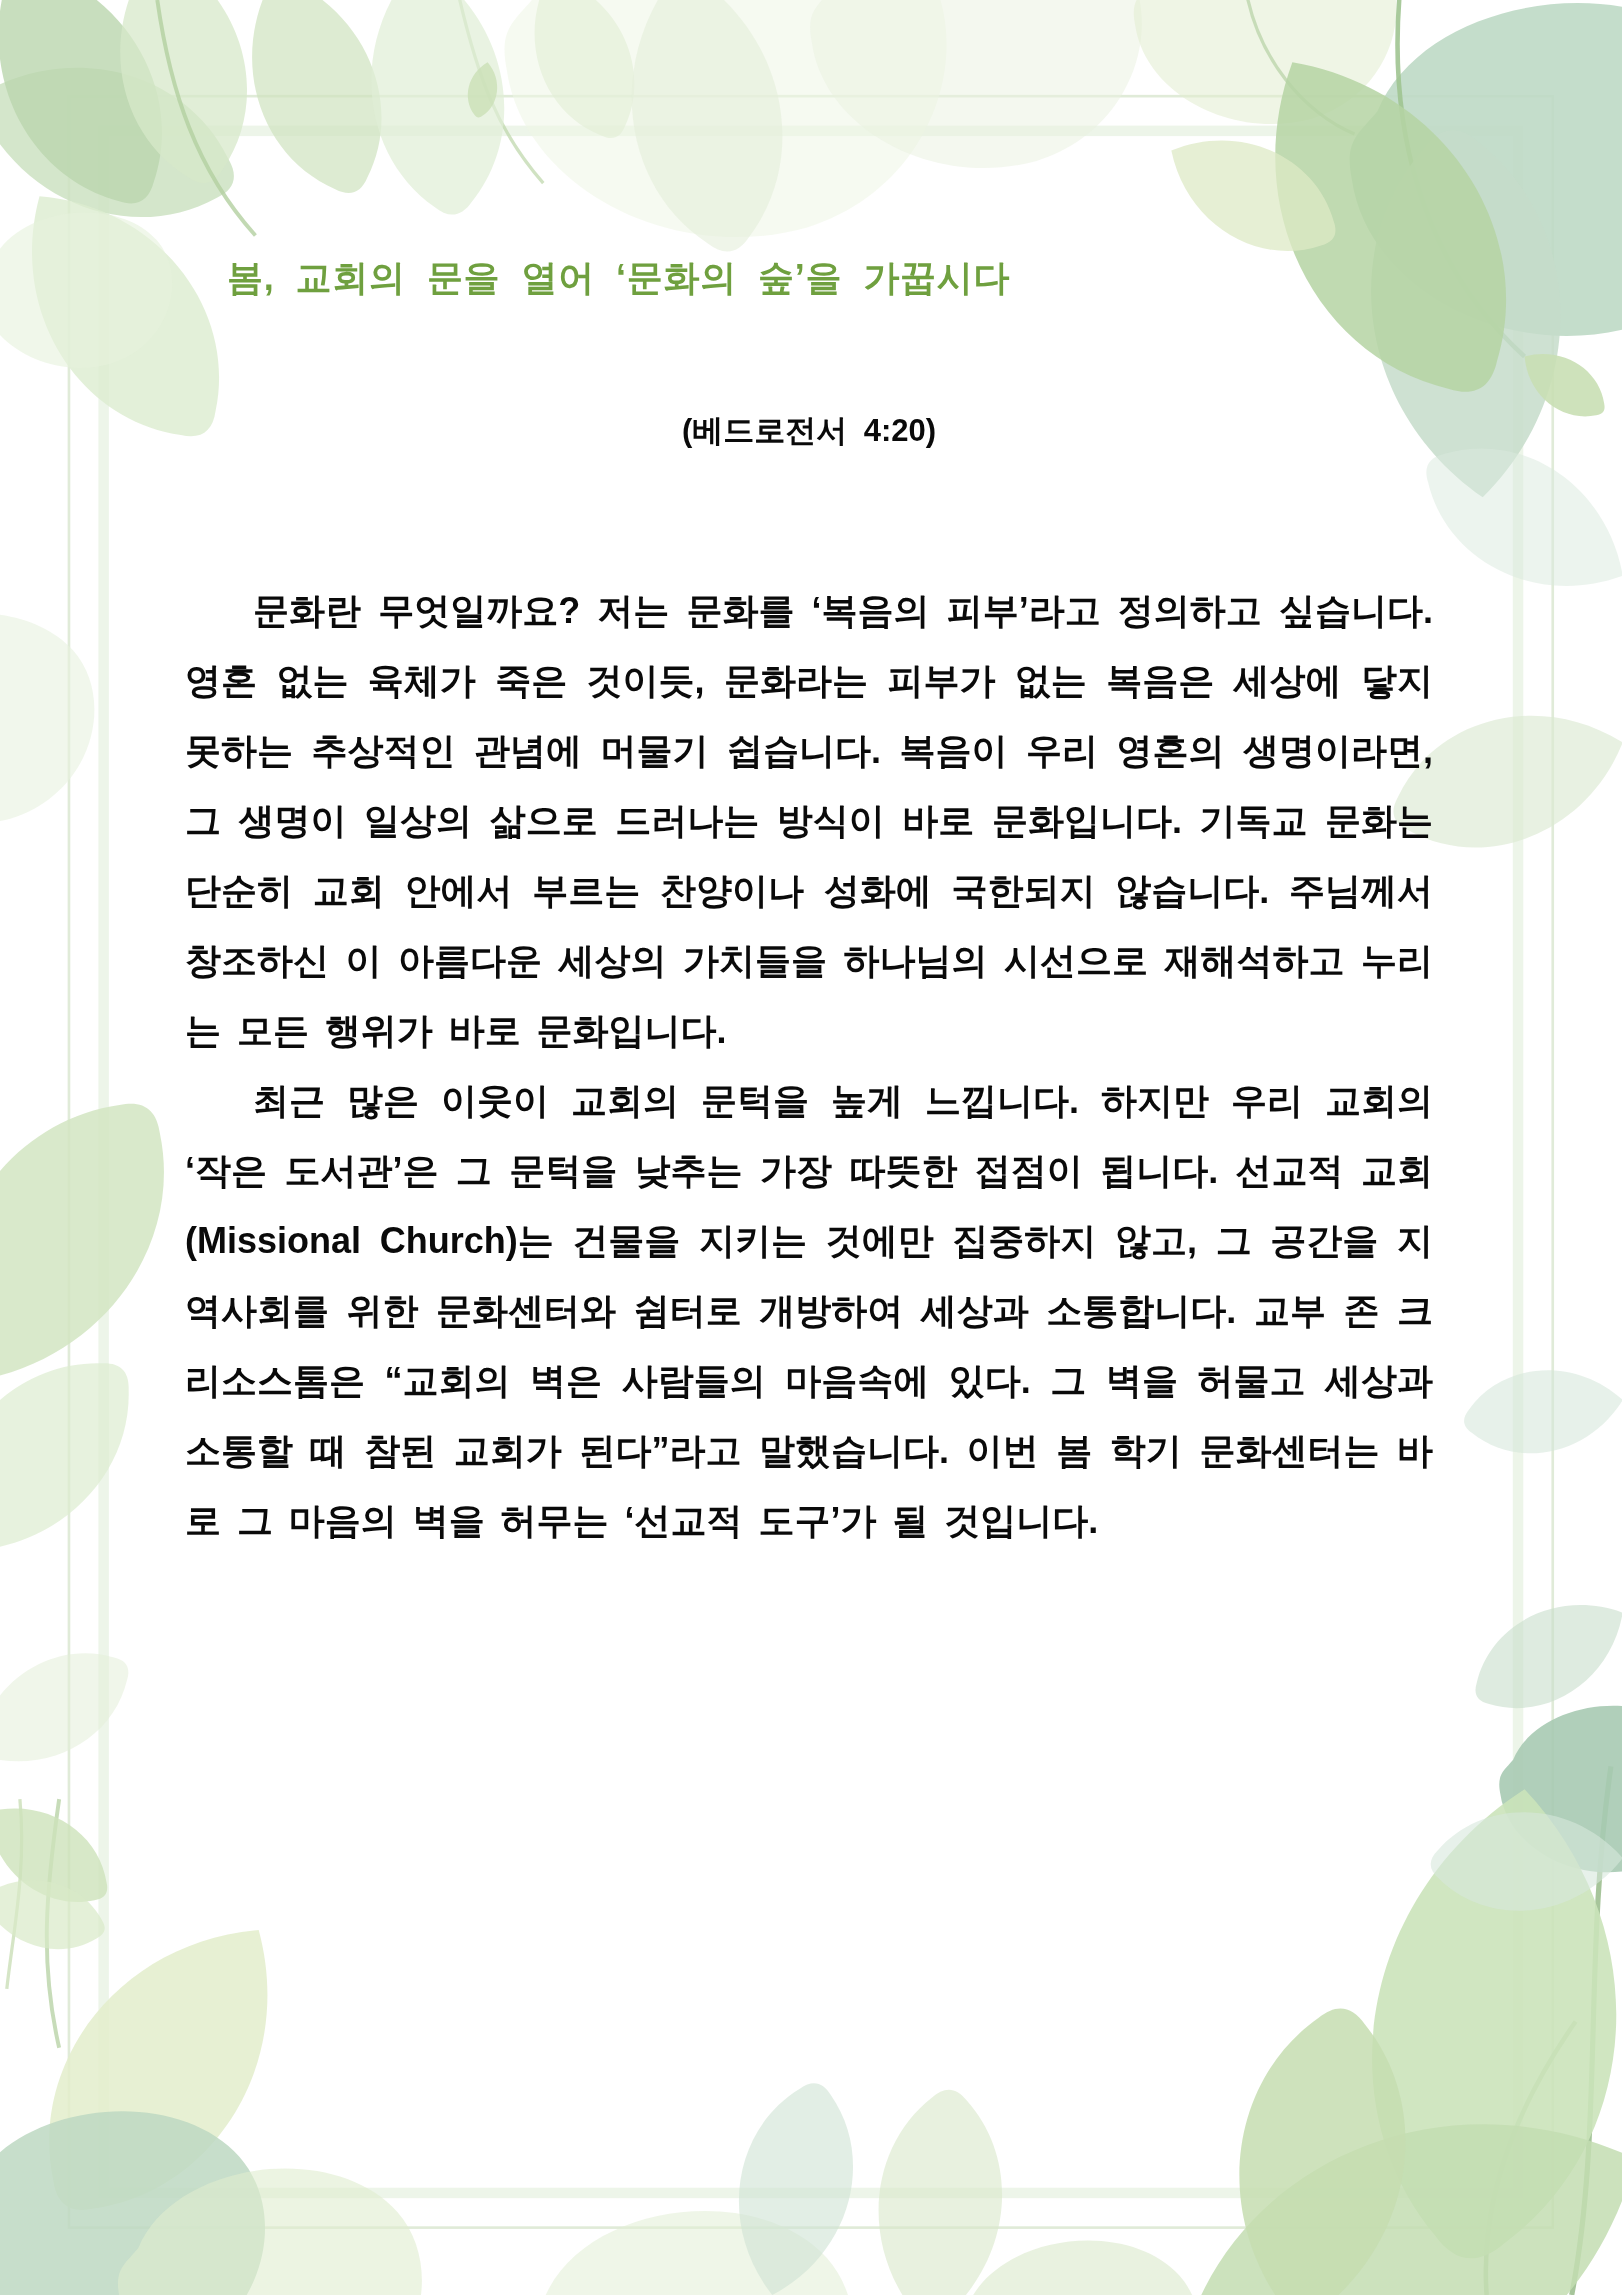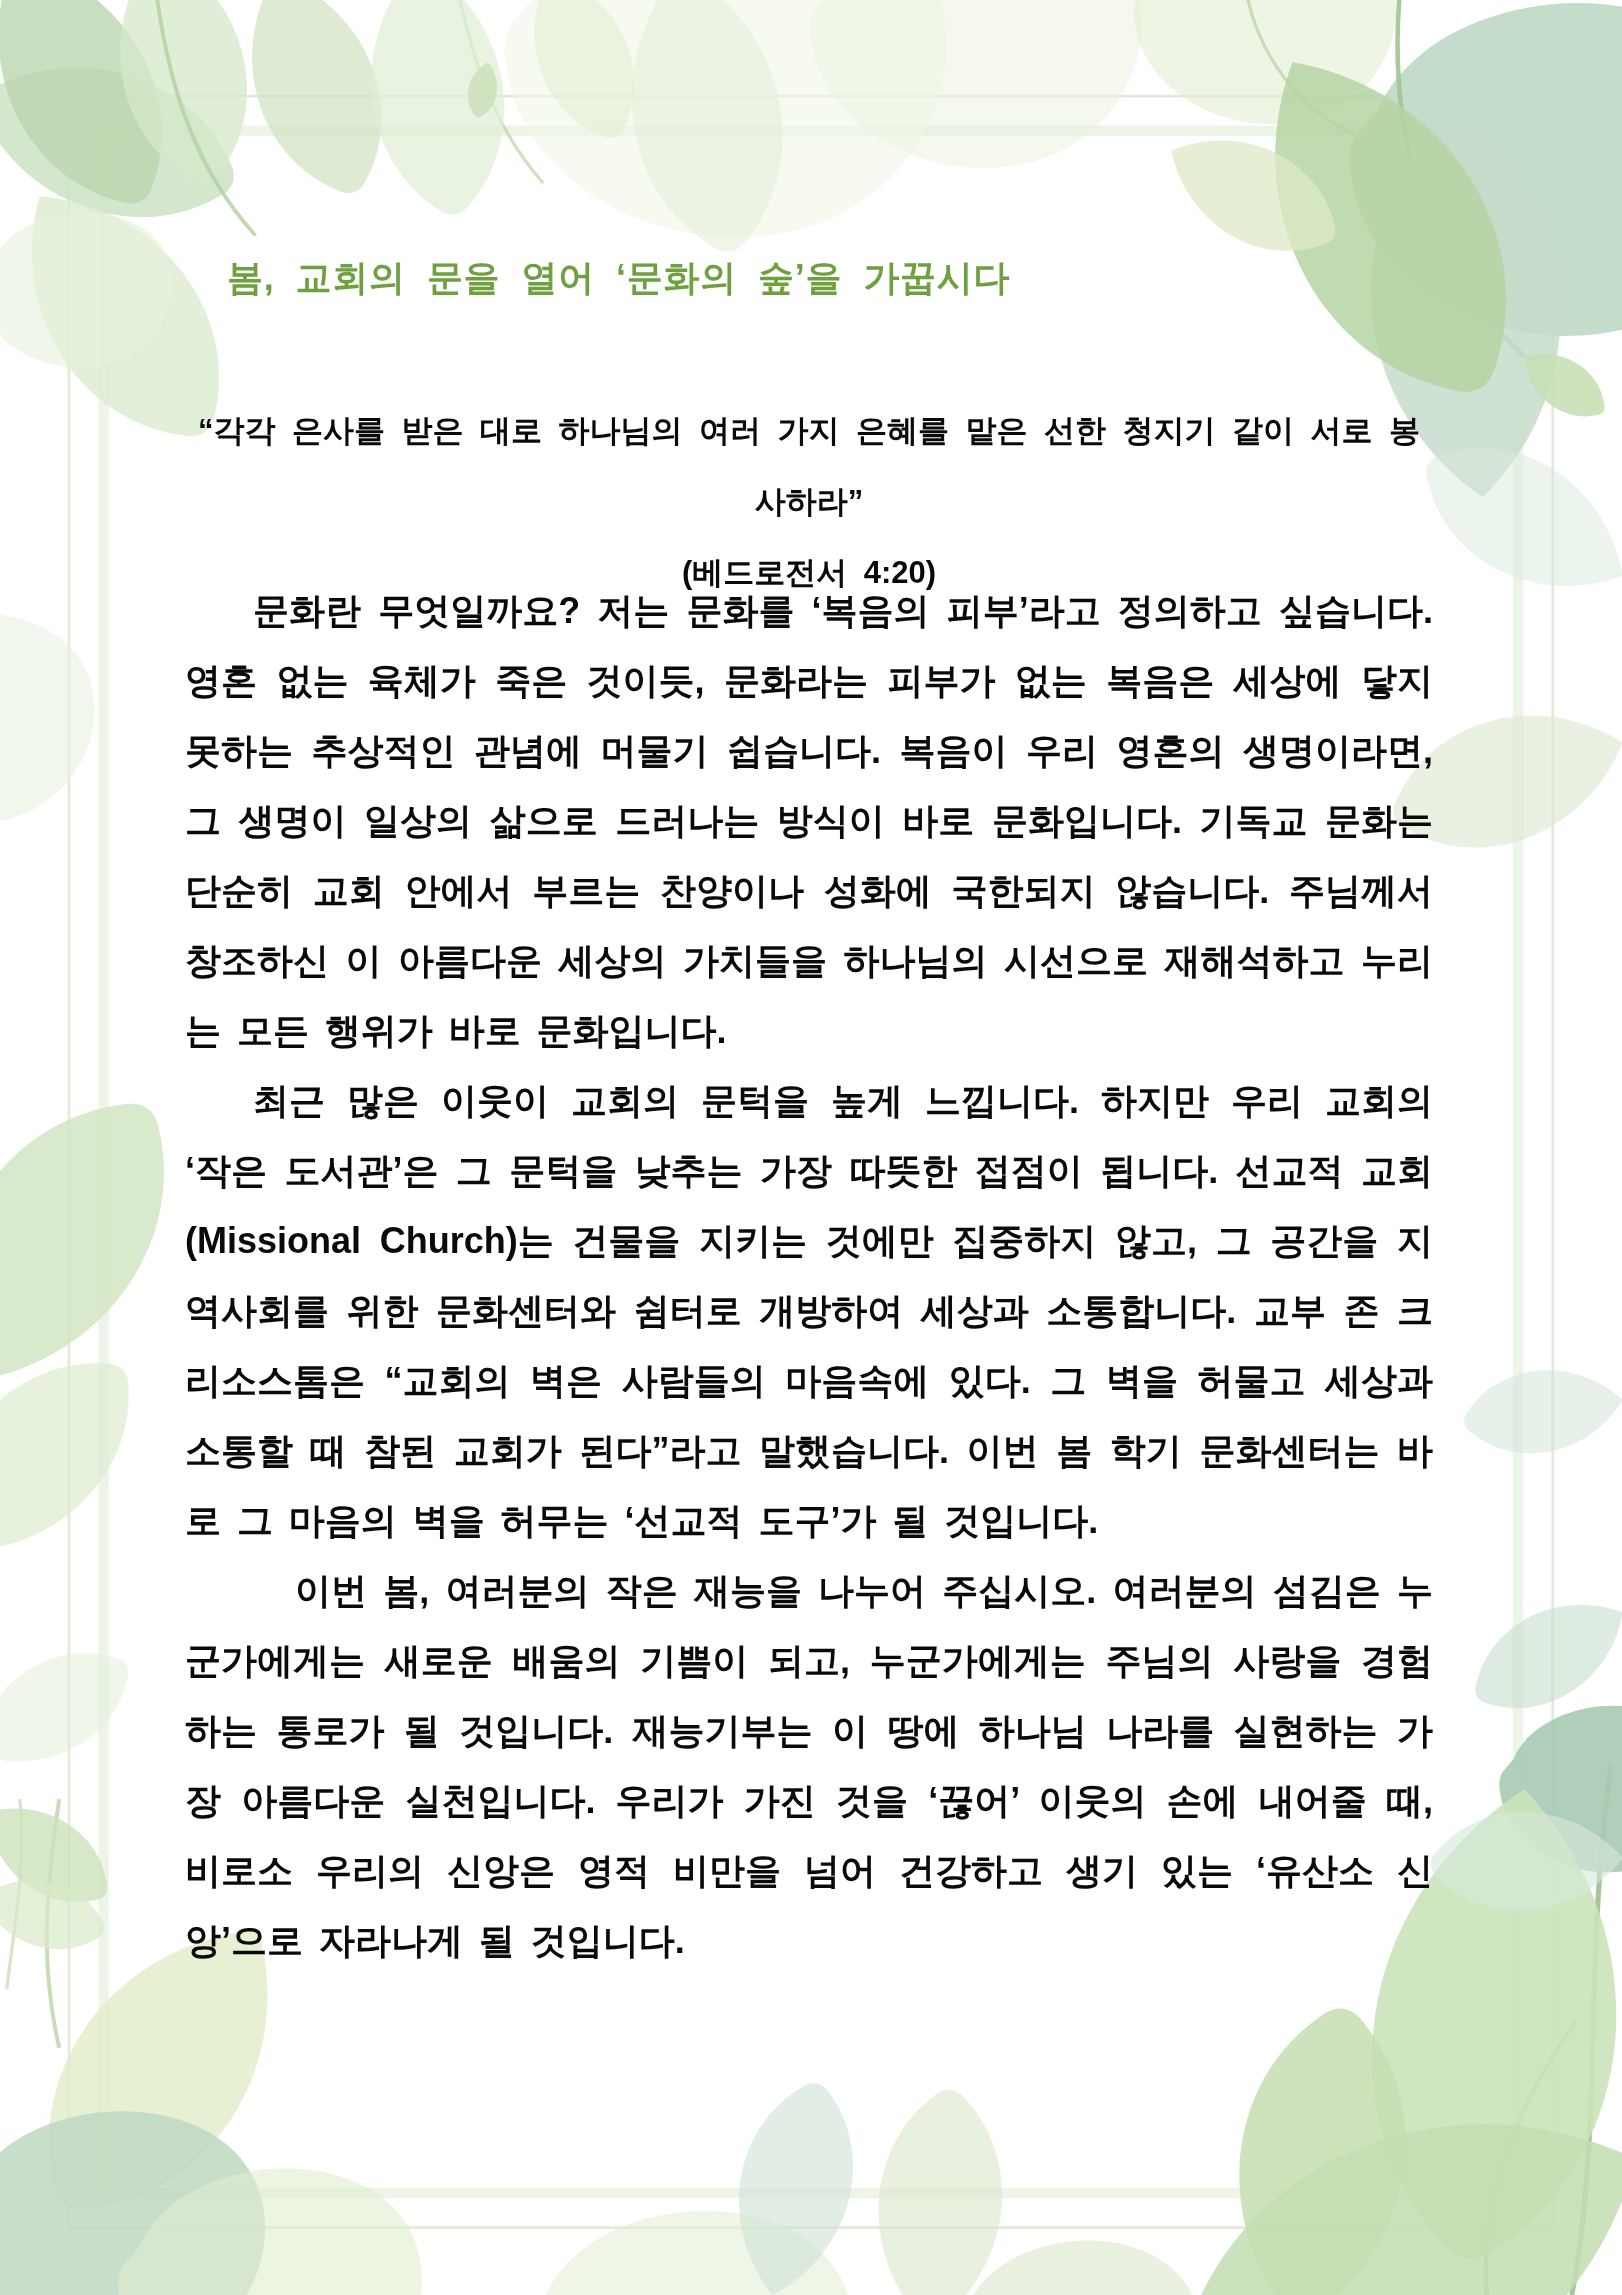--- a/index.html
+++ b/index.html
@@ -159,25 +159,23 @@
       <use href="#leaf" transform="translate(1985,3555) rotate(-82) scale(2.0)" fill="#c6ddb0" opacity="0.85"></use>
       <use href="#leaf" transform="translate(2480,2840) rotate(178) scale(1.2)" fill="#d7e8dc" opacity="0.6"></use>
     </g>
   </svg>
 
   <main class="content">
 
     <h1 class="title" style="color: rgb(111, 160, 63);">봄, 교회의 문을 열어 ‘문화의 숲’을 가꿉시다</h1>
 
     <div class="verse">
-      <p>“각각 은사를 받은 대로 하나님의 여러 가지 은혜를 맡은 선한 청지기 같이 서로 봉사하라”</p>
       <p>(베드로전서 4:20)</p>
     </div>
 
     <div class="body-text">
       <p>문화란 무엇일까요? 저는 문화를 ‘복음의 피부’라고 정의하고 싶습니다. 영혼 없는 육체가 죽은 것이듯, 문화라는 피부가 없는 복음은 세상에 닿지 못하는 추상적인 관념에 머물기 쉽습니다. 복음이 우리 영혼의 생명이라면, 그 생명이 일상의 삶으로 드러나는 방식이 바로 문화입니다. 기독교 문화는 단순히 교회 안에서 부르는 찬양이나 성화에 국한되지 않습니다. 주님께서 창조하신 이 아름다운 세상의 가치들을 하나님의 시선으로 재해석하고 누리는 모든 행위가 바로 문화입니다.</p>
       <p>최근 많은 이웃이 교회의 문턱을 높게 느낍니다. 하지만 우리 교회의 ‘작은 도서관’은 그 문턱을 낮추는 가장 따뜻한 접점이 됩니다. 선교적 교회(Missional Church)는 건물을 지키는 것에만 집중하지 않고, 그 공간을 지역사회를 위한 문화센터와 쉼터로 개방하여 세상과 소통합니다. 교부 존 크리소스톰은 “교회의 벽은 사람들의 마음속에 있다. 그 벽을 허물고 세상과 소통할 때 참된 교회가 된다”라고 말했습니다. 이번 봄 학기 문화센터는 바로 그 마음의 벽을 허무는 ‘선교적 도구’가 될 것입니다.</p>
-      <p class="indent-wide">이번 봄, 여러분의 작은 재능을 나누어 주십시오. 여러분의 섬김은 누군가에게는 새로운 배움의 기쁨이 되고, 누군가에게는 주님의 사랑을 경험하는 통로가 될 것입니다. 재능기부는 이 땅에 하나님 나라를 실현하는 가장 아름다운 실천입니다. 우리가 가진 것을 ‘끊어’ 이웃의 손에 내어줄 때, 비로소 우리의 신앙은 영적 비만을 넘어 건강하고 생기 있는 ‘유산소 신앙’으로 자라나게 될 것입니다.</p>
     </div>
 
   </main>
 </div>
 
 
 </body></html>

